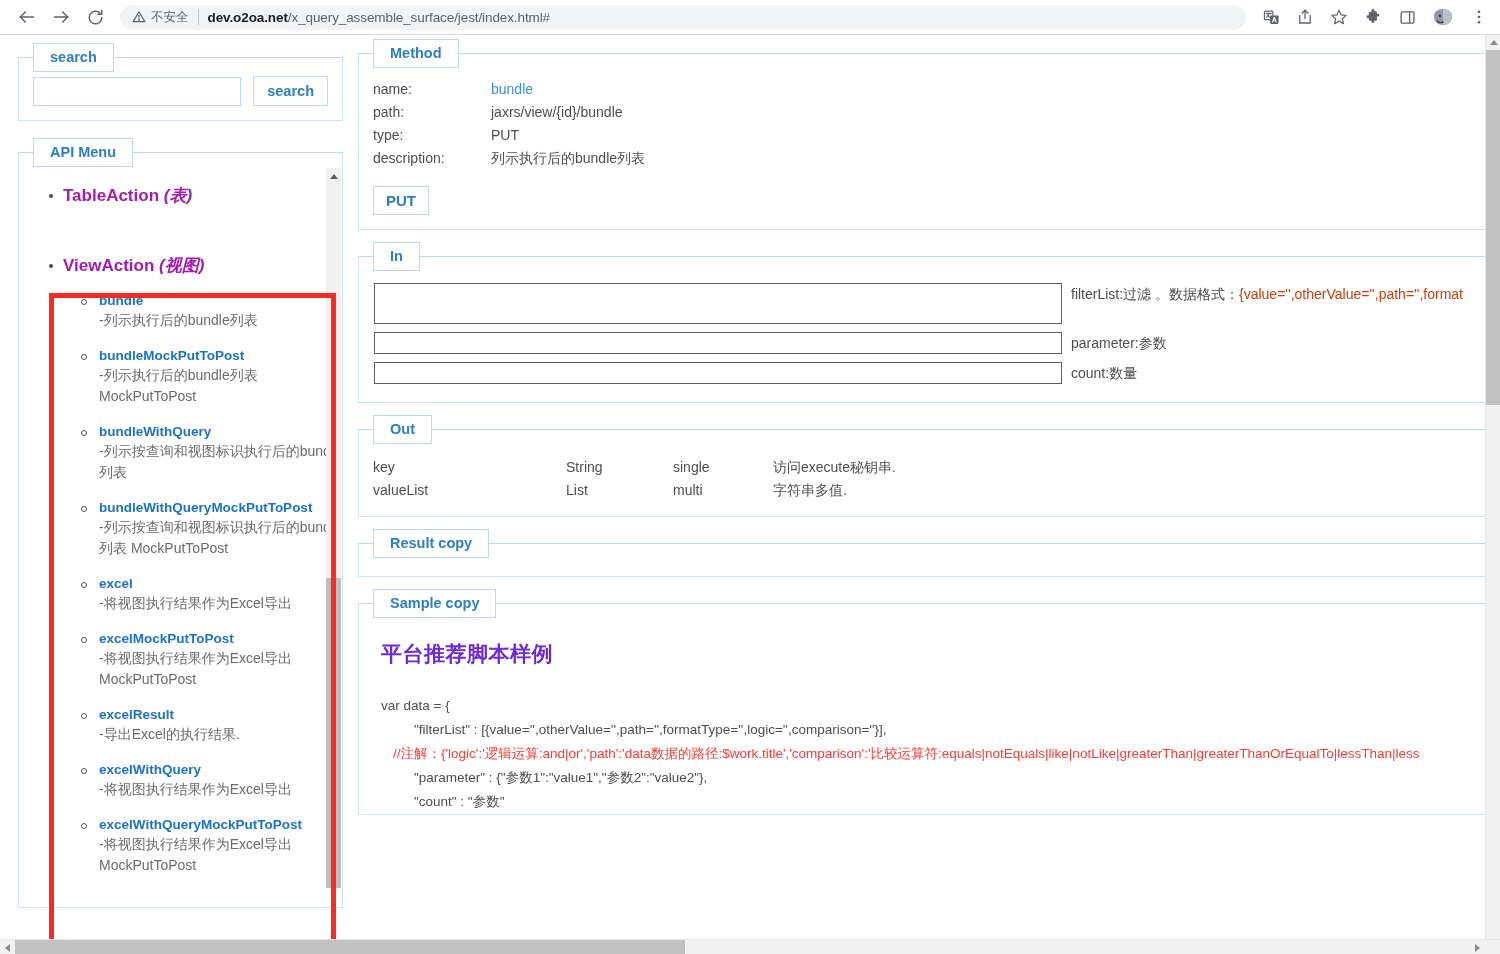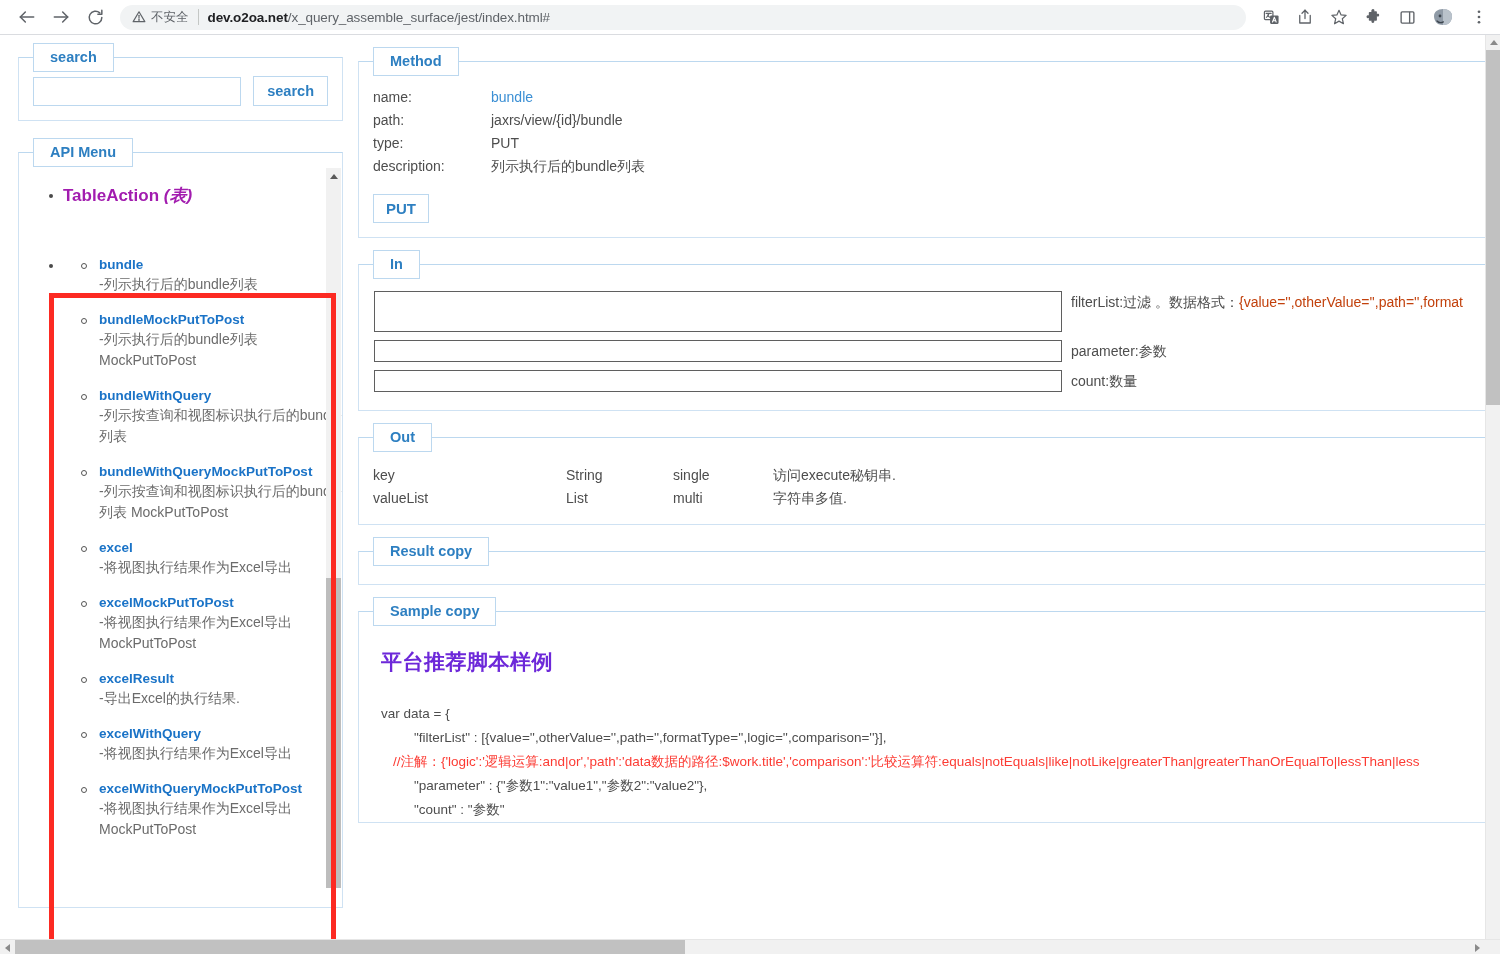--- a/index.html
+++ b/index.html
@@ -210,21 +210,21 @@
     position: absolute;
     left: 31px; top: 250px;
     width: 287px; height: 697px;
     border: 5px solid #fc2a22;
     pointer-events: none;
     z-index: 40;
   }
 
   
   #right-col {
-    position: absolute; left: 358px; top: 12px;
+    position: absolute; left: 358px; top: 4px;
     width: 1138px;
   }
   #right-col > fieldset { margin-bottom: 12px; }
 
   .kv { display: flex; font-size: 14px; line-height: 23px; }
   .kv .k { width: 118px; color: #4d4d4d; flex: 0 0 auto; }
   .kv .v { color: #4d4d4d; }
   .kv .v.link { color: #3b8fd4; }
   #method-body { padding: 10px 14px 14px 14px; }
   #put-badge {
@@ -454,20 +454,24 @@
         <ul id="menu-list">
 
           <li class="group-li">
             <div class="group-title">
               <span>TableAction</span>
               <i>(表)</i>
             </div>
           </li>
 
           <li class="group-li" style="margin-top:48px;">
+            <div class="group-title">
+              <span>ViewAction</span>
+              <i>(视图)</i>
+            </div>
             <ul class="sub-list">
               <li class="sub-li">
                 <a class="sub-name">bundle</a>
                 <span class="sub-desc">-列示执行后的bundle列表</span>
               </li>
               <li class="sub-li">
                 <a class="sub-name">bundleMockPutToPost</a>
                 <span class="sub-desc">-列示执行后的bundle列表 MockPutToPost</span>
               </li>
               <li class="sub-li">

